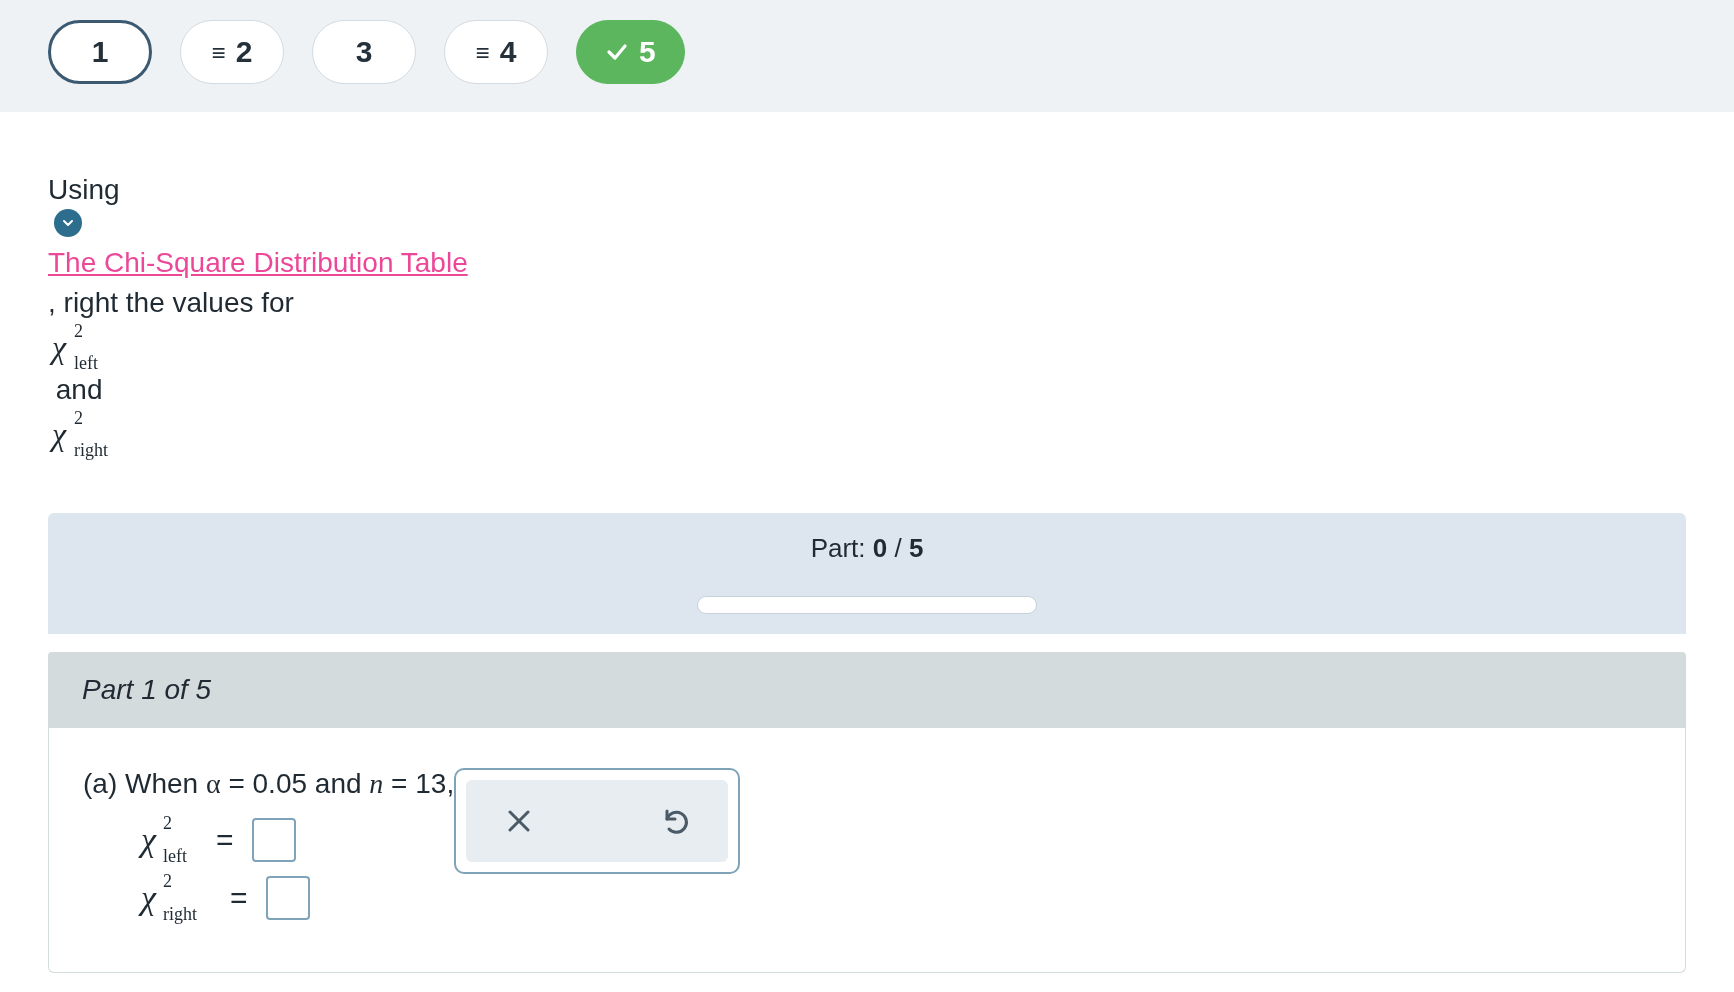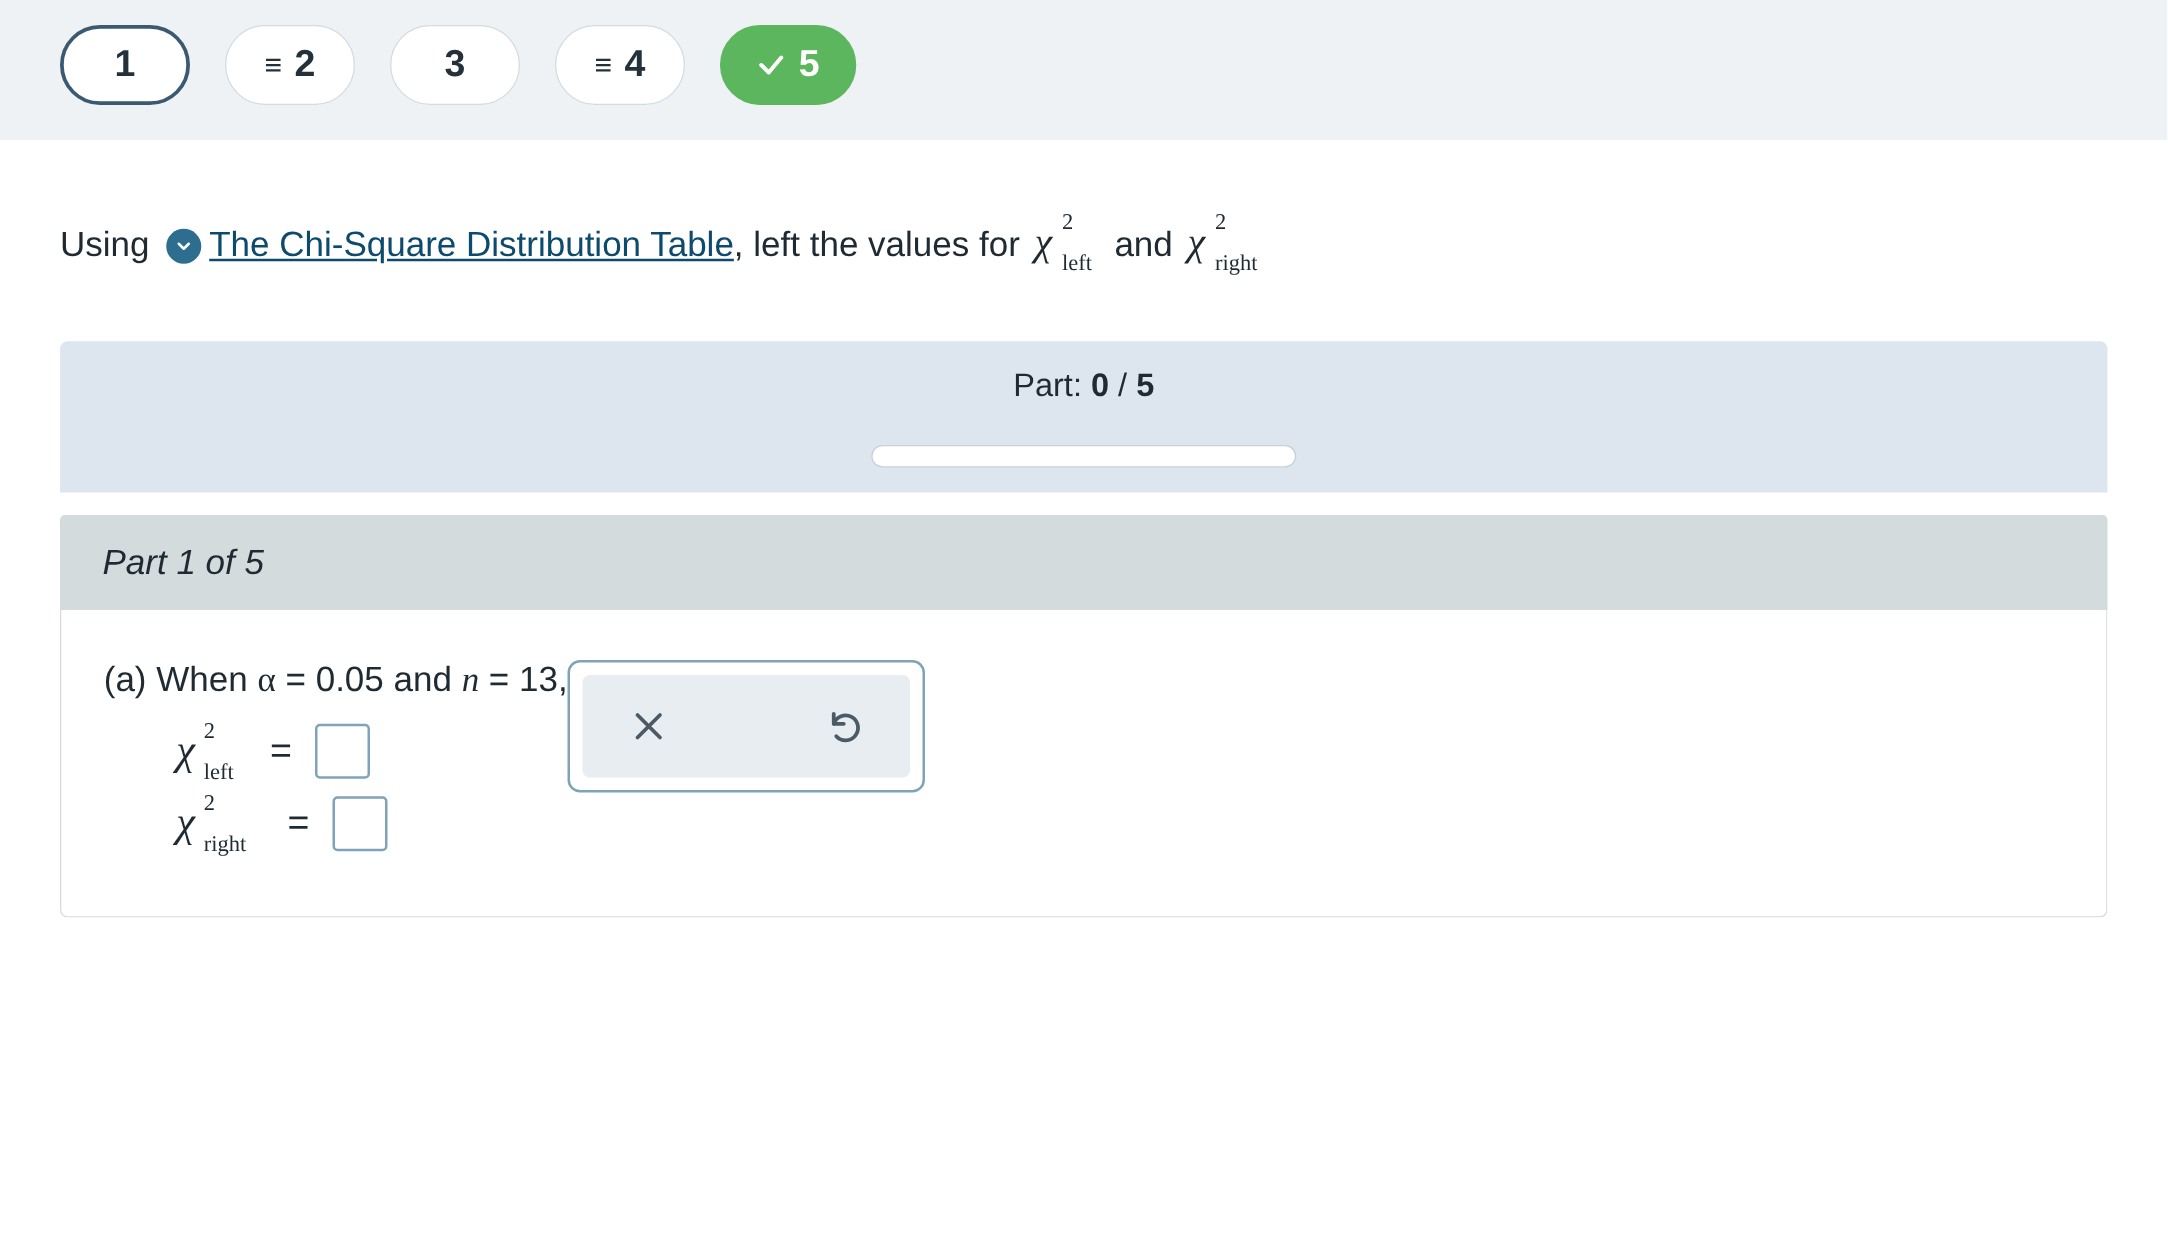--- a/index.html
+++ b/index.html
@@ -48,36 +48,37 @@
 
   
   .content { padding: 58px 48px 0 48px; }
 
   .prompt-line {
     font-size: 28px;
     line-height: 1.45;
     color: #1f2a33;
     display: flex;
     flex-wrap: wrap;
-    align-items: flex-end;
+    align-items: flex-start;
     gap: 0;
+    flex-direction: column;
   }
   .prompt-line .word { white-space: pre; }
   .dropdown-bullet {
     display: inline-flex;
     width: 28px; height: 28px;
     border-radius: 50%;
     background: #2d6e8e;
     align-items: center; justify-content: center;
     margin: 0 6px 4px 6px;
     position: relative;
     top: -2px;
   }
   .dropdown-bullet svg { display:block; }
-  a.table-link { color: #0c4a6e; text-decoration: underline; }
+  a.table-link { color: #ec4899; text-decoration: underline; }
 
   
   .chi2 {
     display: inline-block;
     position: relative;
     font-family: "Times New Roman", serif;
     font-style: italic;
     margin: 0 4px;
   }
   .chi2 .chi { font-size: 32px; font-style: italic; }
@@ -218,21 +219,21 @@
 <div class="content">
 
   <div class="prompt-line">
     <span class="word">Using </span>
     <span class="dropdown-bullet">
       <svg width="14" height="14" viewBox="0 0 14 14">
           <path d="M3 5 L7 9 L11 5" stroke="#ffffff" stroke-width="2" fill="none" stroke-linecap="round" stroke-linejoin="round"></path>
         </svg>
     </span>
     <a href="#" class="table-link">The Chi-Square Distribution Table</a>
-    <span class="word">, left the values for </span>
+    <span class="word">, right the values for </span>
     <span class="chi2 w-left">
       <span class="chi">χ</span><span class="sup">2</span><span class="sub">left</span>
     </span>
     <span class="word"> and </span>
     <span class="chi2 w-right">
       <span class="chi">χ</span><span class="sup">2</span><span class="sub">right</span>
     </span>
   </div>
 
   <div class="part-progress">

